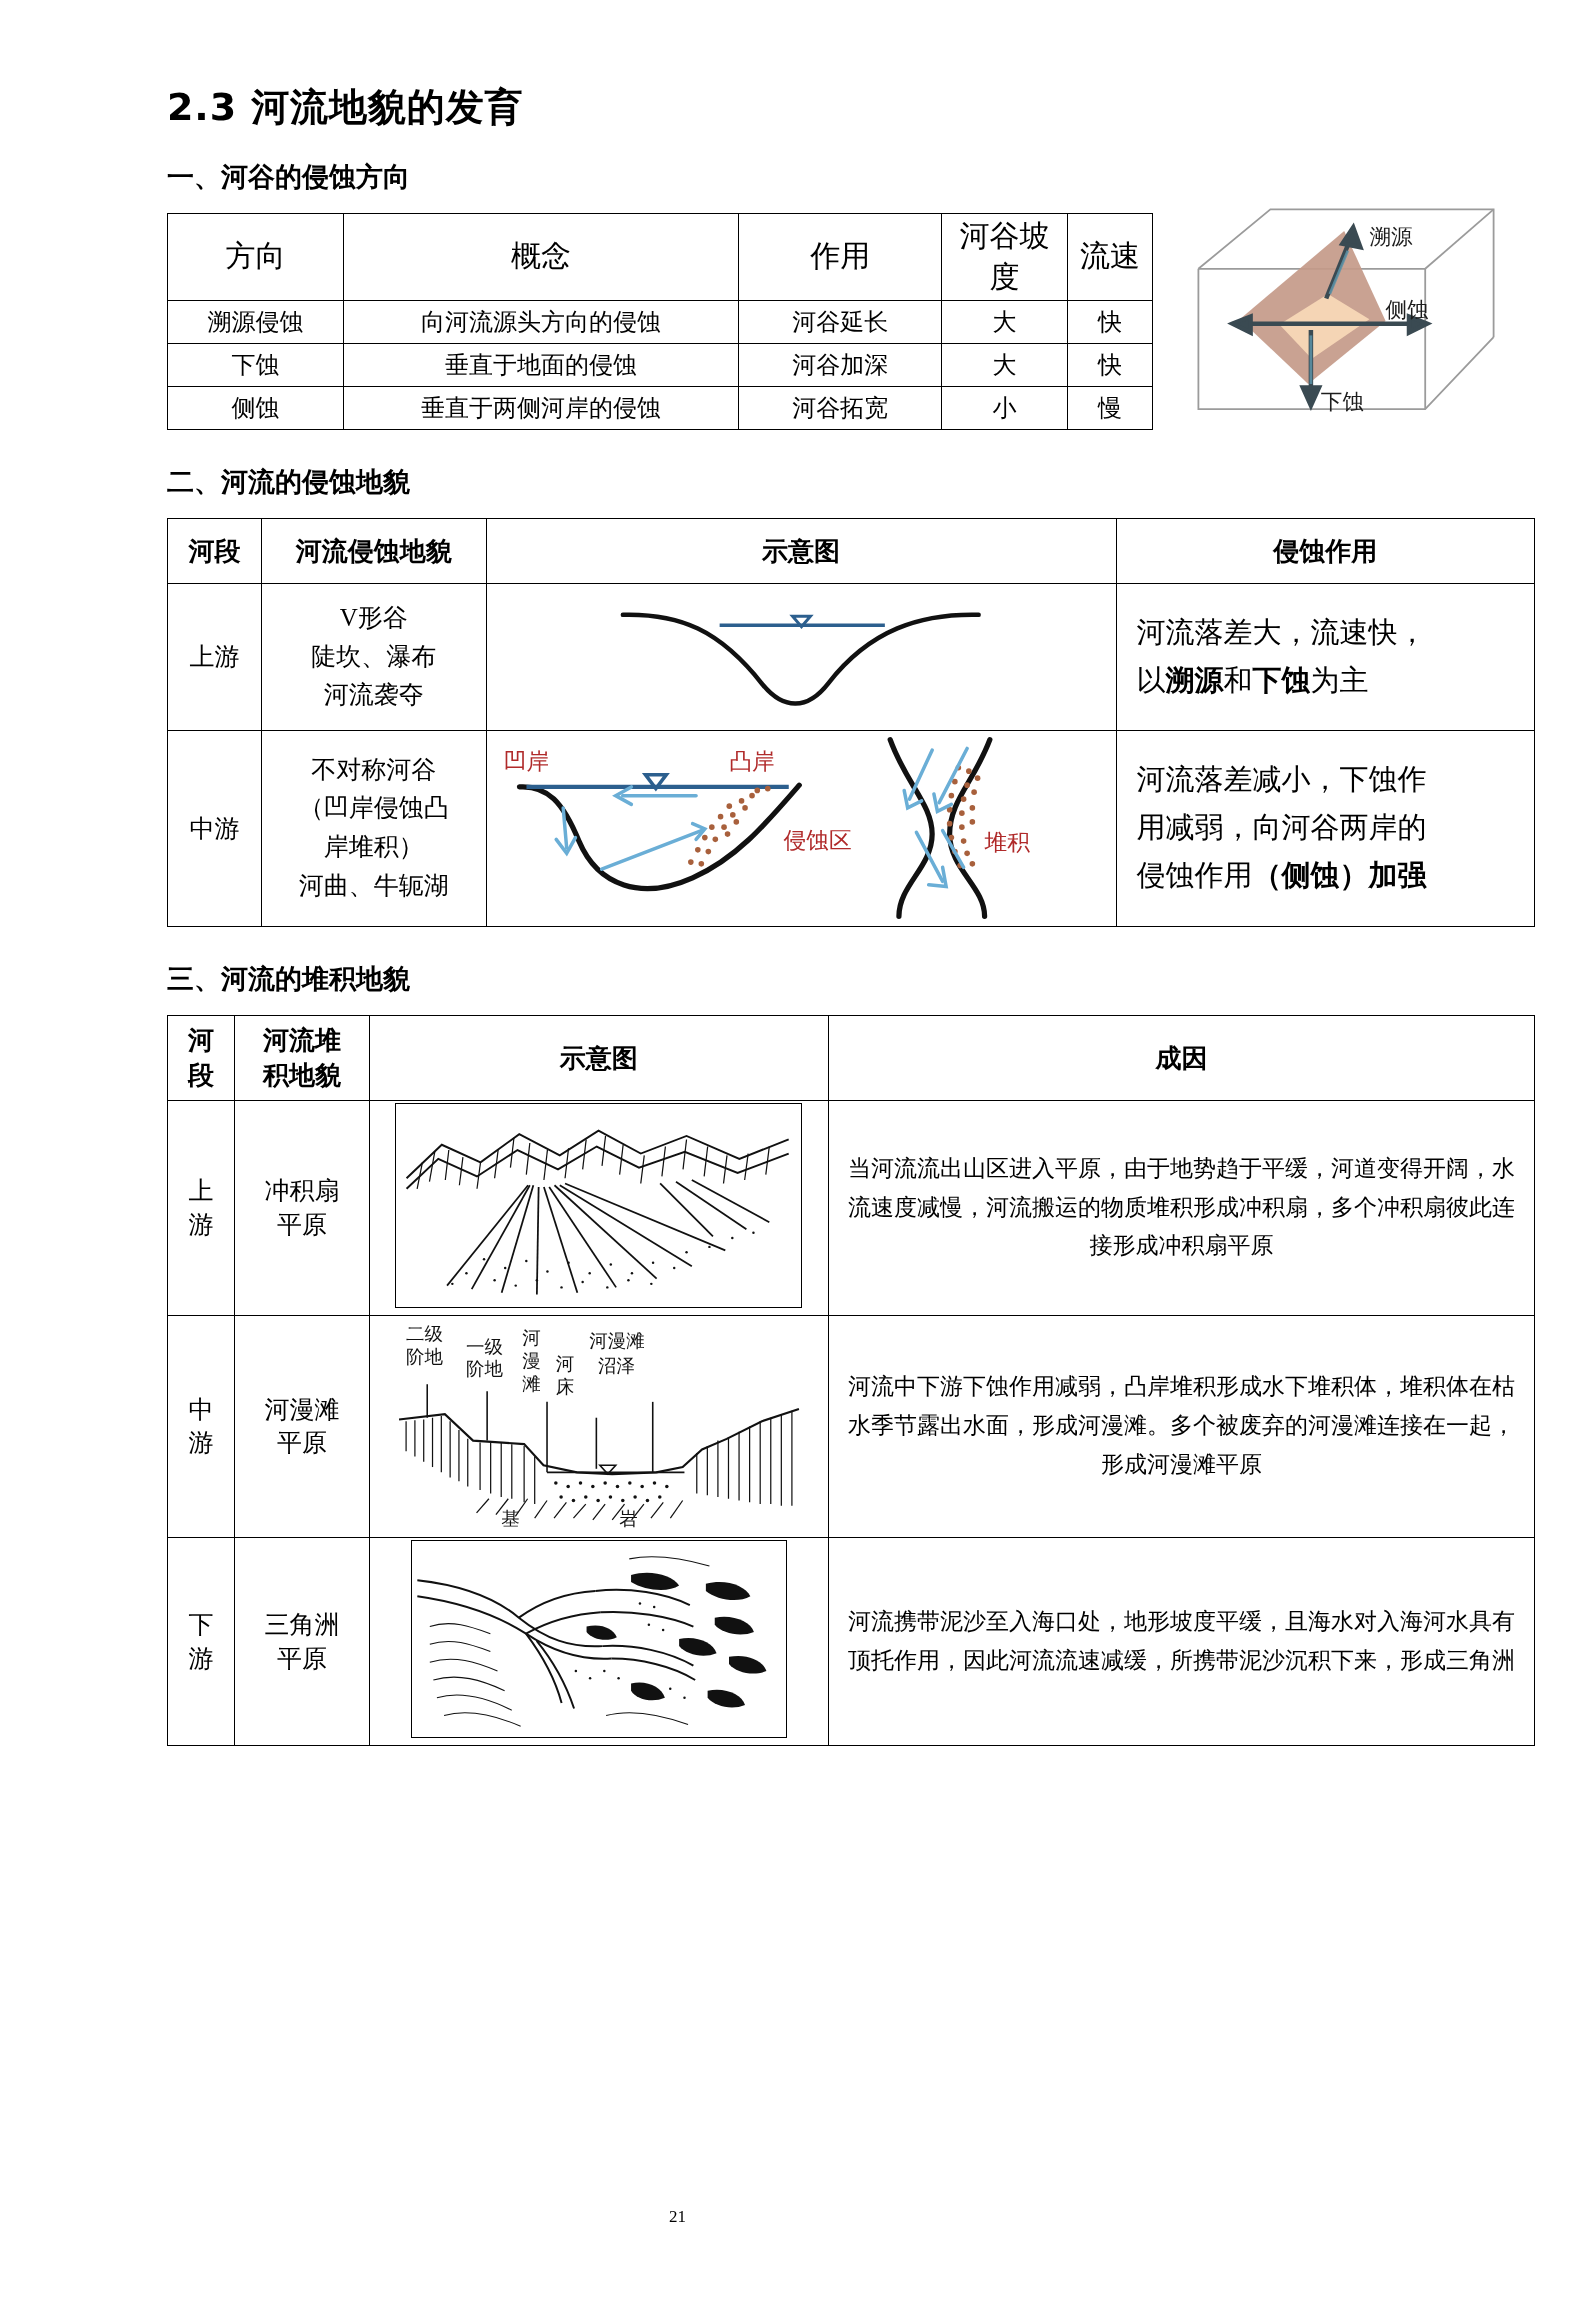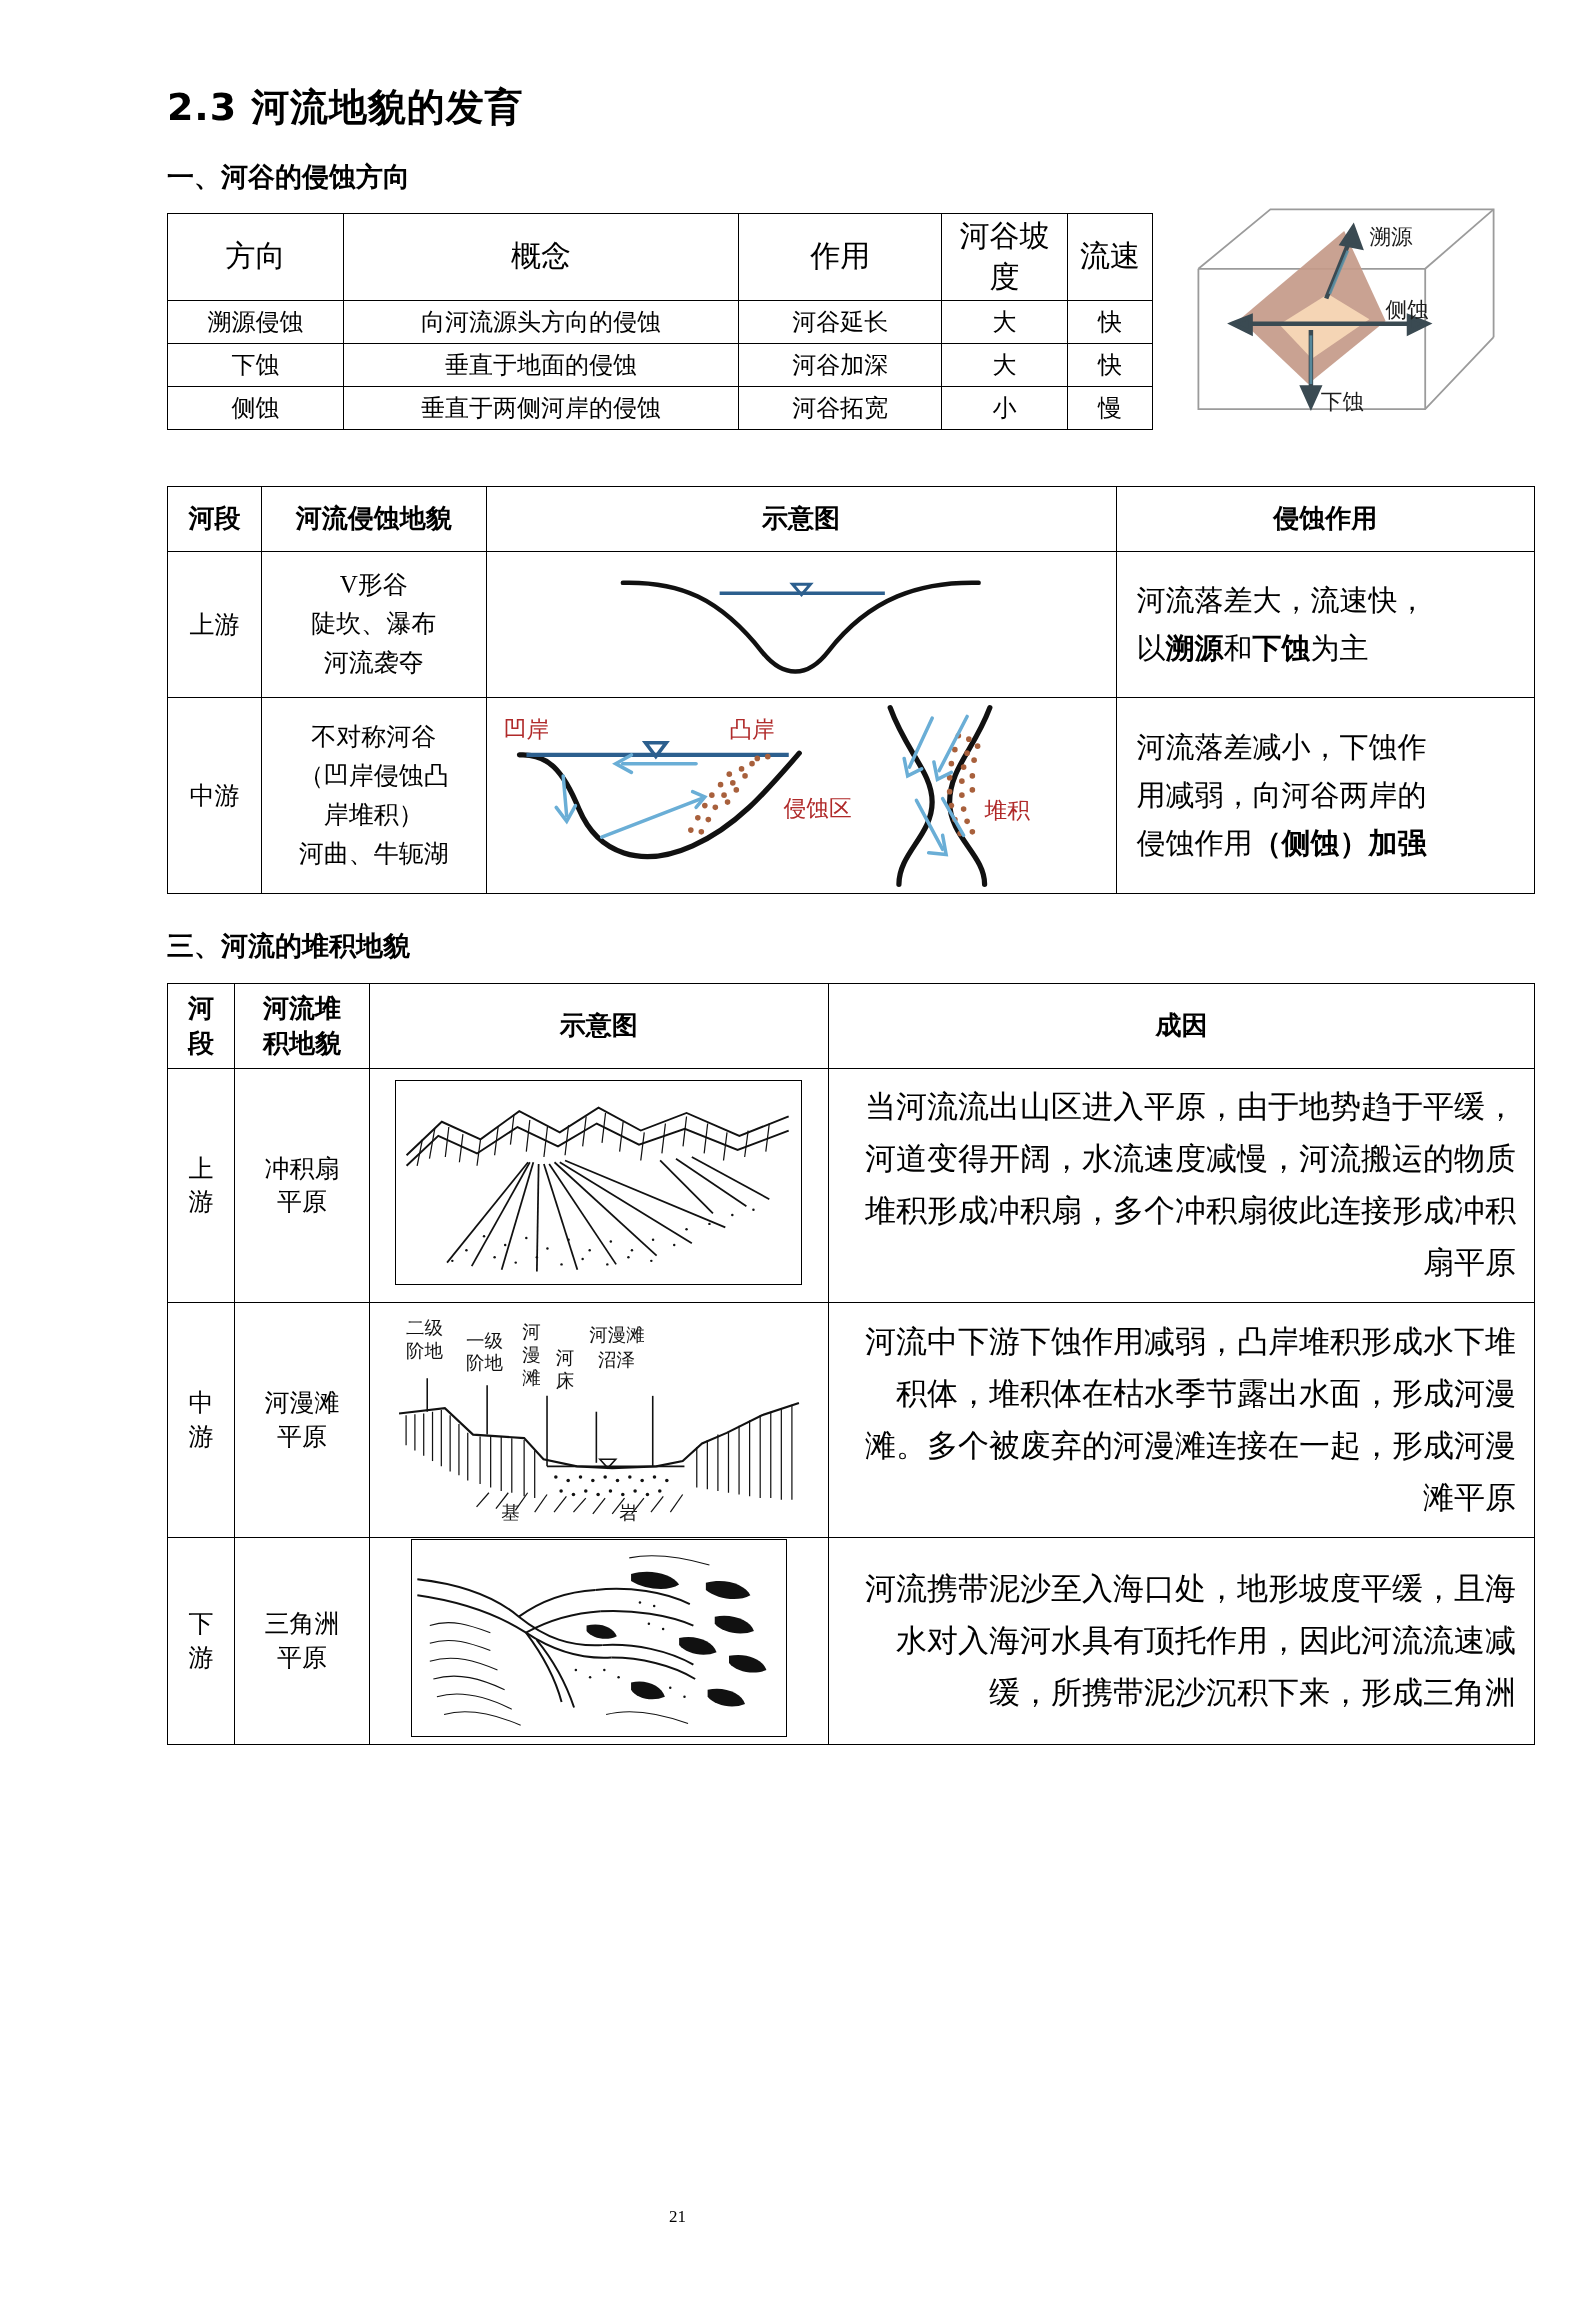--- a/index.html
+++ b/index.html
@@ -102,24 +102,24 @@
 
   
   table.t3 { width: 1368px; }
   table.t3 td { font-size: 25px; }
   table.t3 tr.hdr td { height: 85px; font-weight: bold; font-size: 26px; }
   .t3-c1 { width: 67px;  font-weight: bold; }
   .t3-c2 { width: 135px; }
   .t3-c3 { width: 459px; }
   .t3-c4 { width: 707px; }
   .t3 .cell-reason {
-    text-align: right;
+    text-align: center;
     padding: 12.6px 18px;
     line-height: 1.68;
-    font-size: 31px;
+    font-size: 23px;
   }
   .vstack { line-height: 1.35; }
 
   .bold { font-weight: bold; }
 
   
   .pageno {
     position: absolute;
     left: 0; right: 0;
     top: 2207px;
@@ -212,20 +212,21 @@
 
         <text x="196" y="44" font-family="'DejaVu Sans',sans-serif" font-size="24" fill="#1d1d1d">溯源</text>
         <text x="214" y="126" font-family="'DejaVu Sans',sans-serif" font-size="24" fill="#1d1d1d">侧蚀</text>
         <text x="142" y="228" font-family="'DejaVu Sans',sans-serif" font-size="24" fill="#1d1d1d">下蚀</text>
       </svg>
     </div>
   </div>
 
   <div class="sp-c"></div>
 
+  <h2 class="sec-title">二、河流的侵蚀地貌</h2>
   <div class="sp-b"></div>
 
   <table class="grid t2">
     <tbody>
           <tr class="hdr">
       <td class="t2-c1">河段</td>
       <td class="t2-c2">河流侵蚀地貌</td>
       <td class="t2-c3">示意图</td>
       <td class="t2-c4">侵蚀作用</td>
     </tr>

